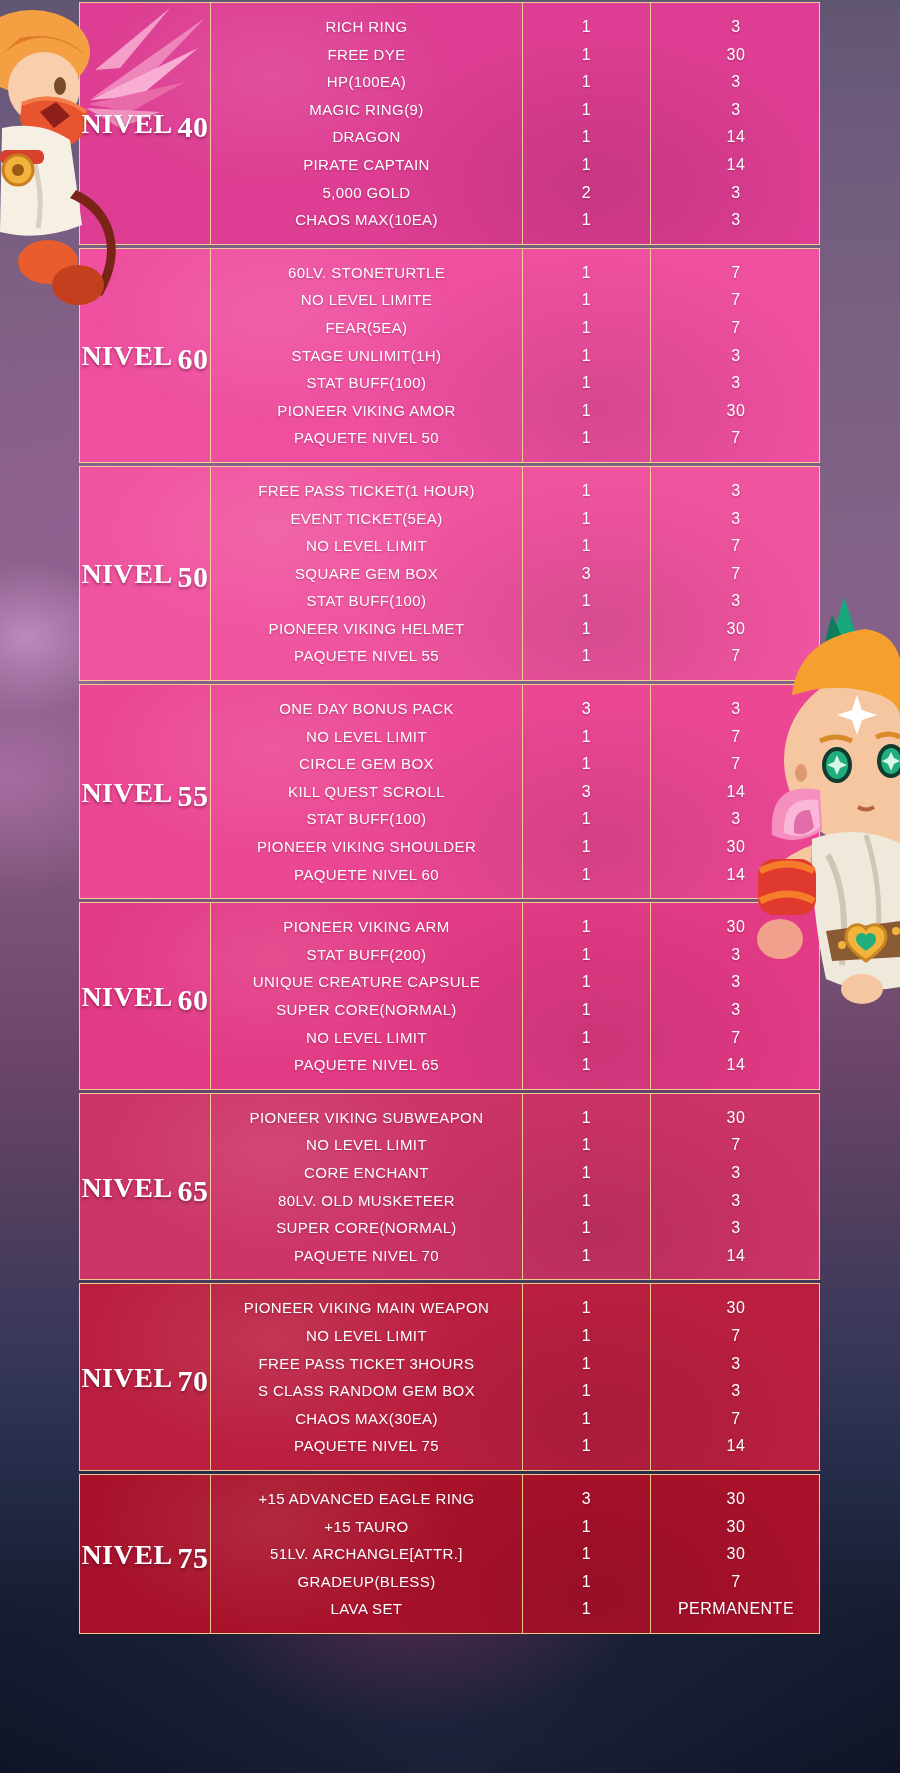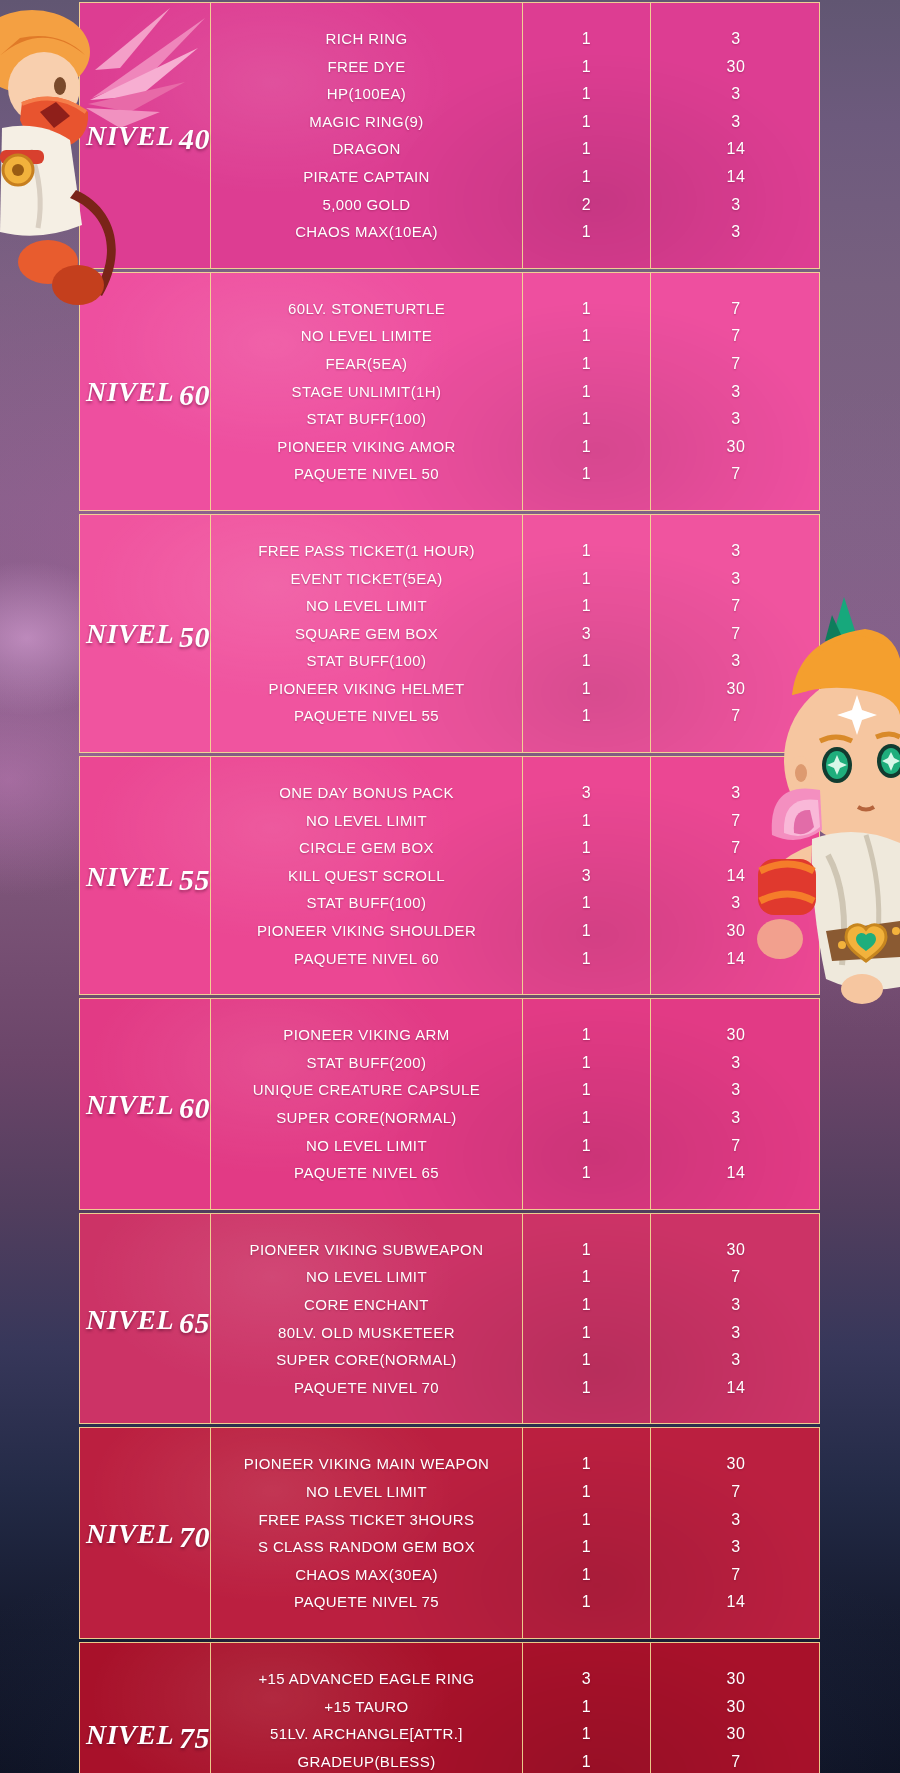--- a/index.html
+++ b/index.html
@@ -31,23 +31,23 @@
   .level-block{
     box-sizing:border-box;
     display:grid;
     grid-template-columns:130px 312px 128px 171px;
     border:1px solid var(--gold);
     margin-bottom:3px;
     background-image:
       radial-gradient(260px 160px at 26% 30%, rgba(255,255,255,.10), transparent 70%),
       radial-gradient(300px 200px at 70% 75%, rgba(0,0,0,.10), transparent 75%);
   }
-  .col{box-sizing:border-box;padding:22px 0;}
+  .col{box-sizing:border-box;padding:10px 0;}
   .col + .col{border-left:1px solid var(--gold);}
-  .col-level{display:flex;align-items:center;justify-content:flex-end;padding:0;font-style:italic;}
+  .col-level{display:flex;align-items:center;justify-content:center;padding:0;}
   .level-label{
     position:relative;z-index:5;
     font-family:"Liberation Serif","DejaVu Serif",serif;
     font-weight:bold;color:#fff;font-size:28px;letter-spacing:.5px;
     text-shadow:0 2px 3px rgba(60,0,30,.45);
     white-space:nowrap;
   }
   .level-num{font-size:30px;position:relative;top:4px;margin-left:5px;}
   .row{
     height:var(--rh);line-height:var(--rh);

